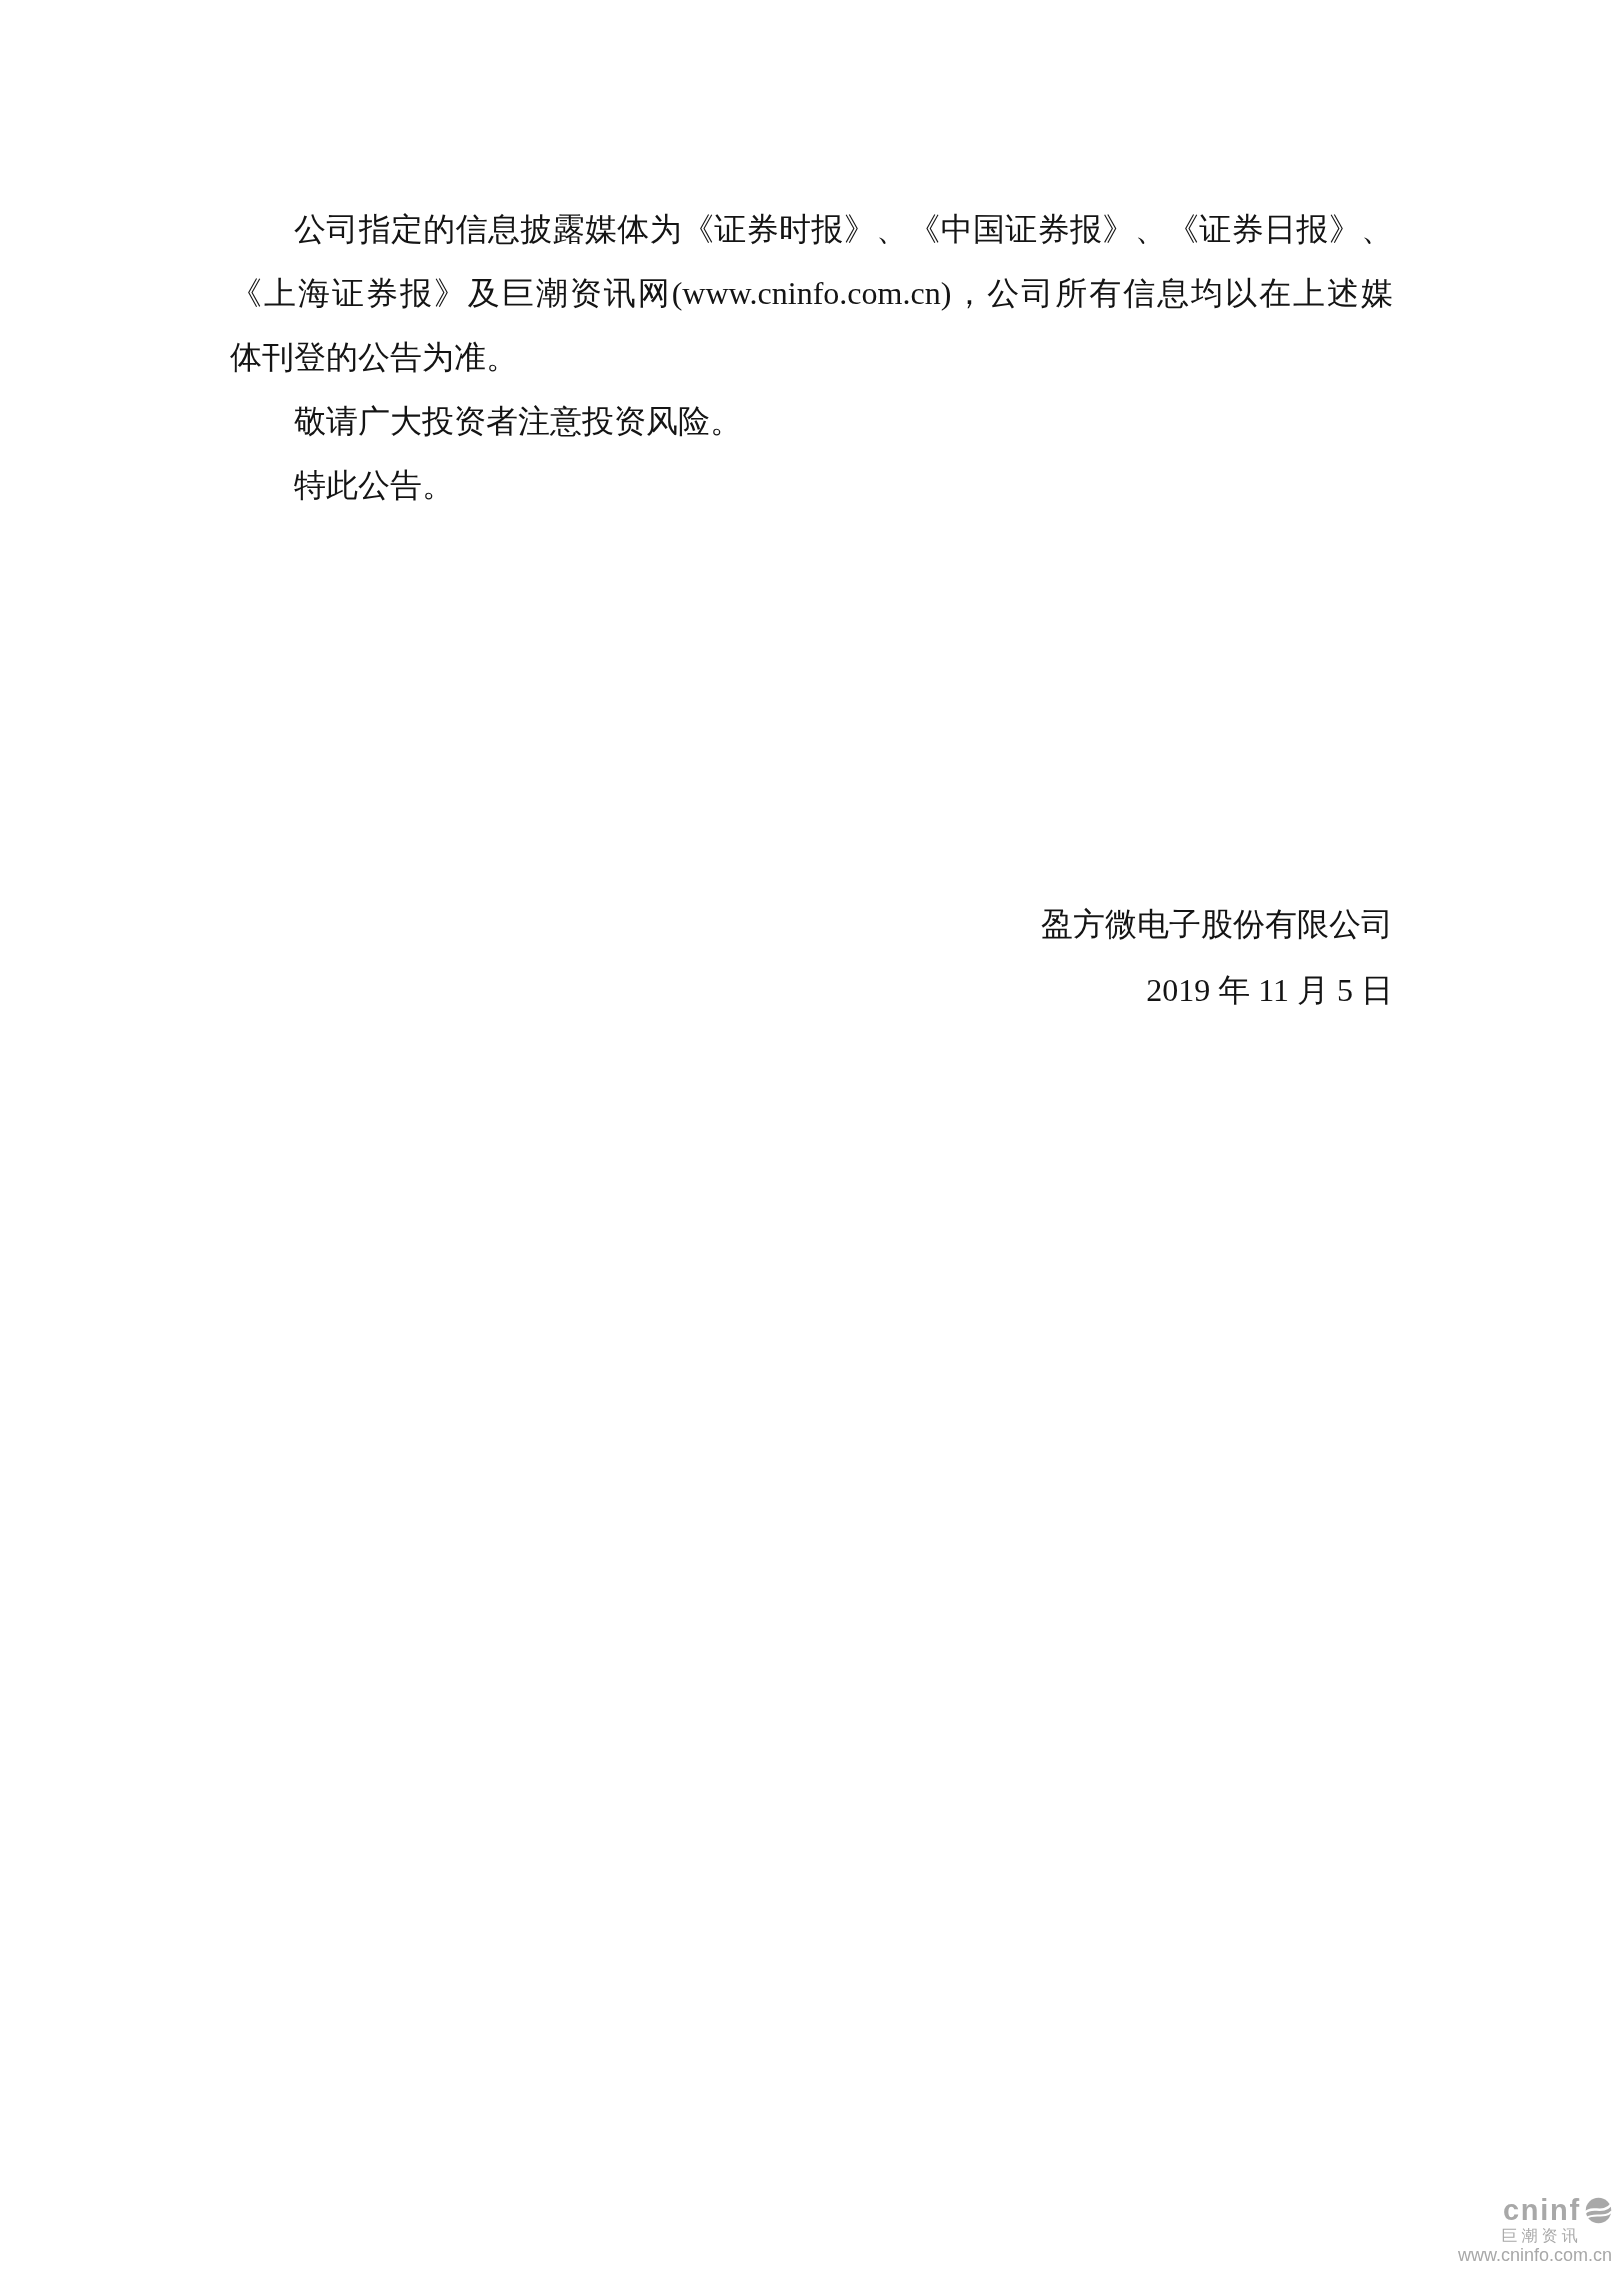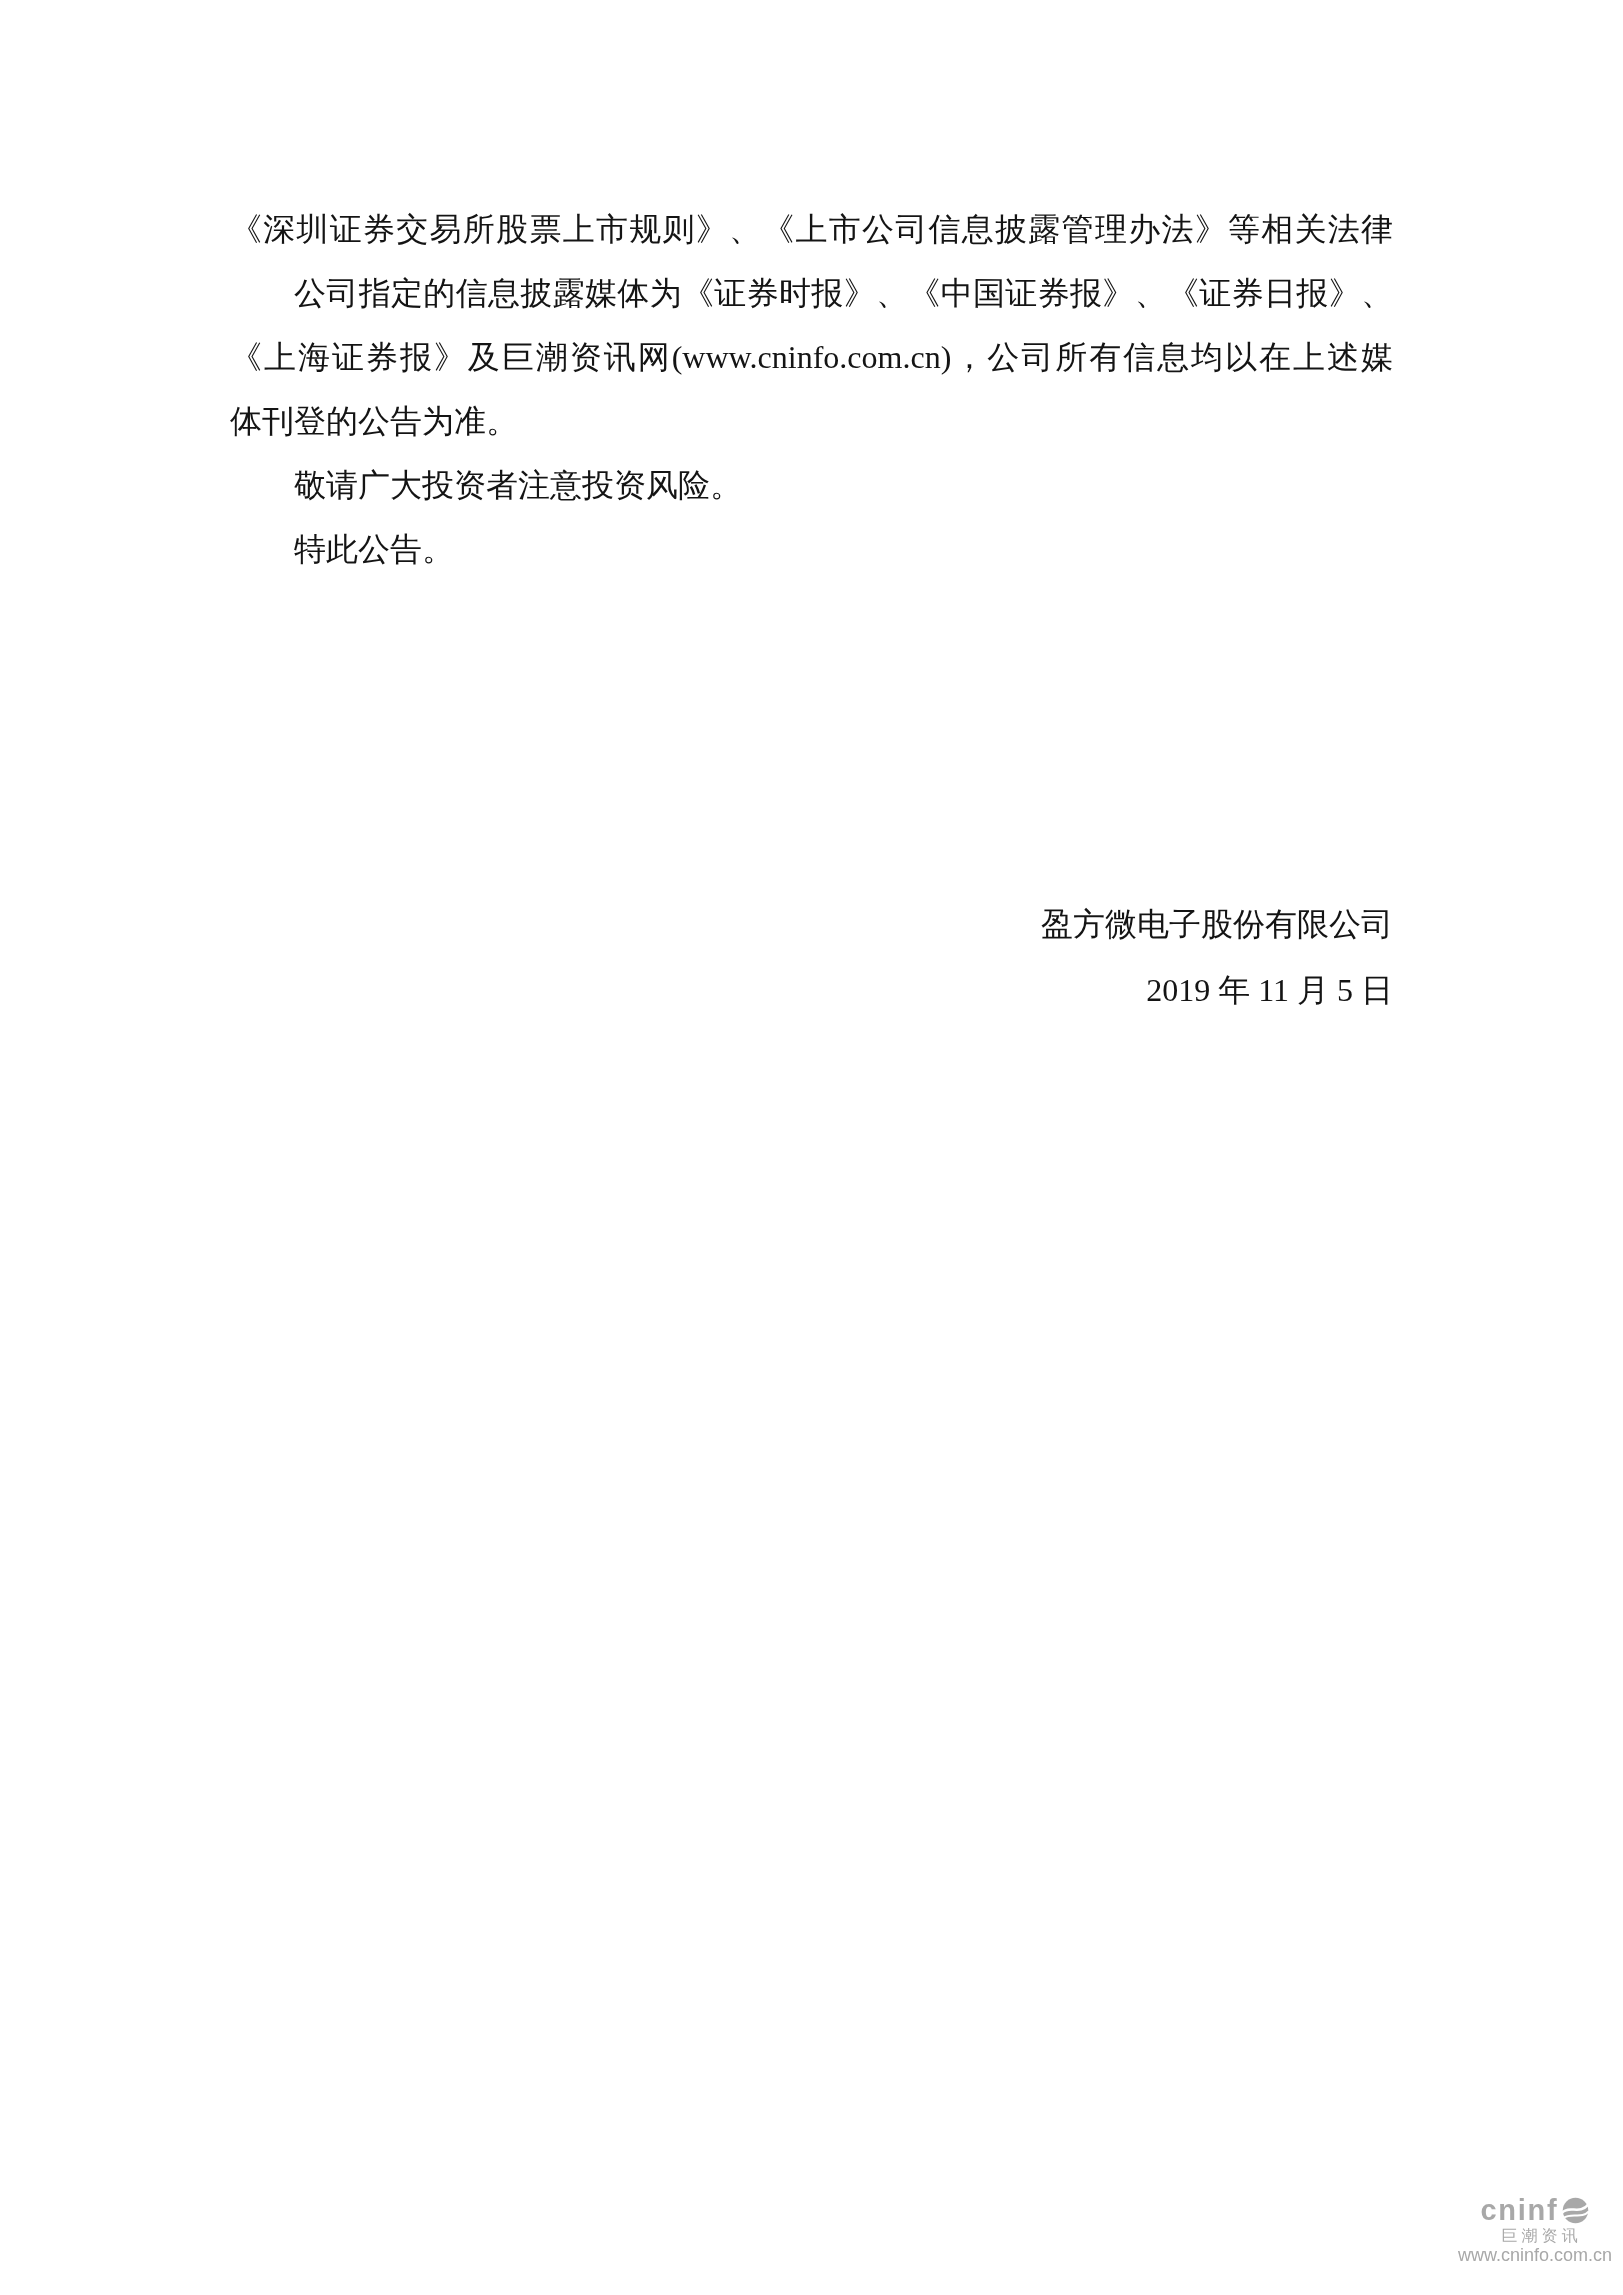--- a/index.html
+++ b/index.html
@@ -42,21 +42,21 @@
     position: absolute;
     right: 11px;
     bottom: 29px;
     color: #a8a8a8;
     font-family: "Liberation Sans", "DejaVu Sans", sans-serif;
     text-align: right;
   }
   .wm-row1 {
     display: flex;
     align-items: center;
-    justify-content: center;
+    justify-content: flex-end;
     gap: 4.2px;
   }
   .wm-brand {
     font-weight: bold;
     font-size: 29px;
     letter-spacing: 1.7px;
     line-height: 1;
   }
   .wm-globe { width: 27px; height: 27px; display: block; }
   .wm-cn {
@@ -67,21 +67,20 @@
     margin-right: 30px;
   }
   .wm-url { font-size: 18px; line-height: 1.15; }
 </style>
 </head>
 <body>
 
 <div class="page">
 
   <div class="doc-body">
-    <div class="line fill">《深圳证券交易所股票上市规则》、《上市公司信息披露管理办法》等相关法律</div>
     <div class="line fill indent">公司指定的信息披露媒体为《证券时报》、《中国证券报》、《证券日报》、</div>
     <div class="line fill">《上海证券报》及巨潮资讯网(www.cninfo.com.cn)，公司所有信息均以在上述媒</div>
     <div class="line">体刊登的公告为准。</div>
     <div class="line indent">敬请广大投资者注意投资风险。</div>
     <div class="line indent">特此公告。</div>
   </div>
 
   <div class="signature">
     <div class="sig-line">盈方微电子股份有限公司</div>
     <div class="sig-line">2019 年 11 月 5 日</div>

